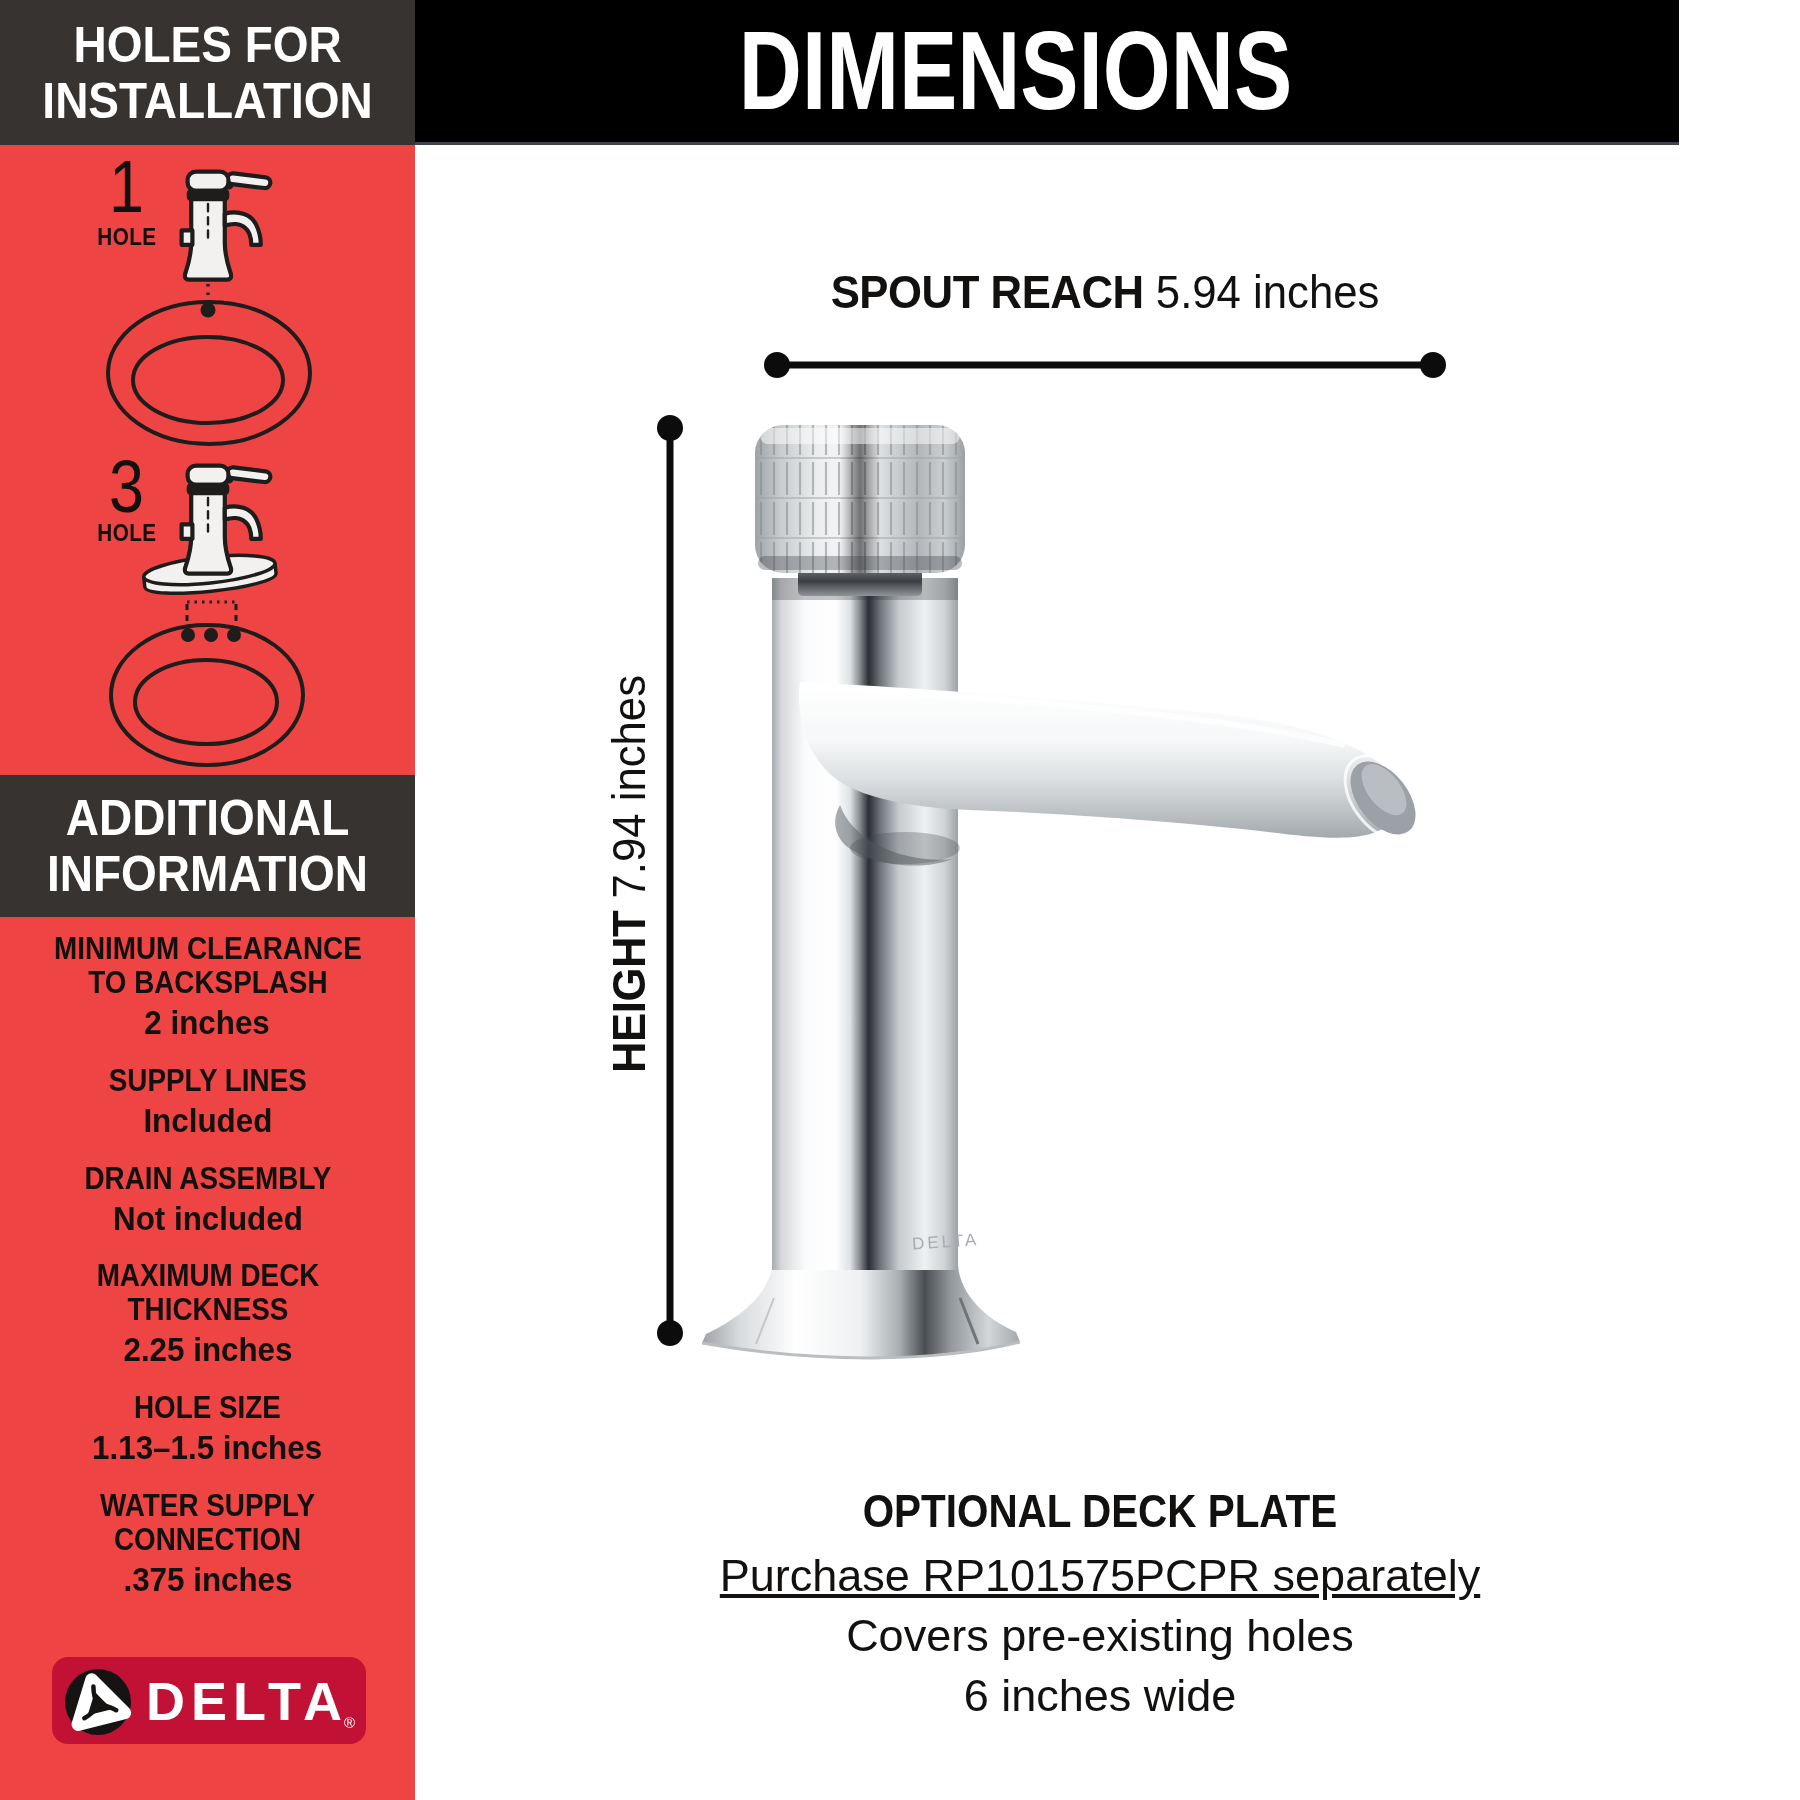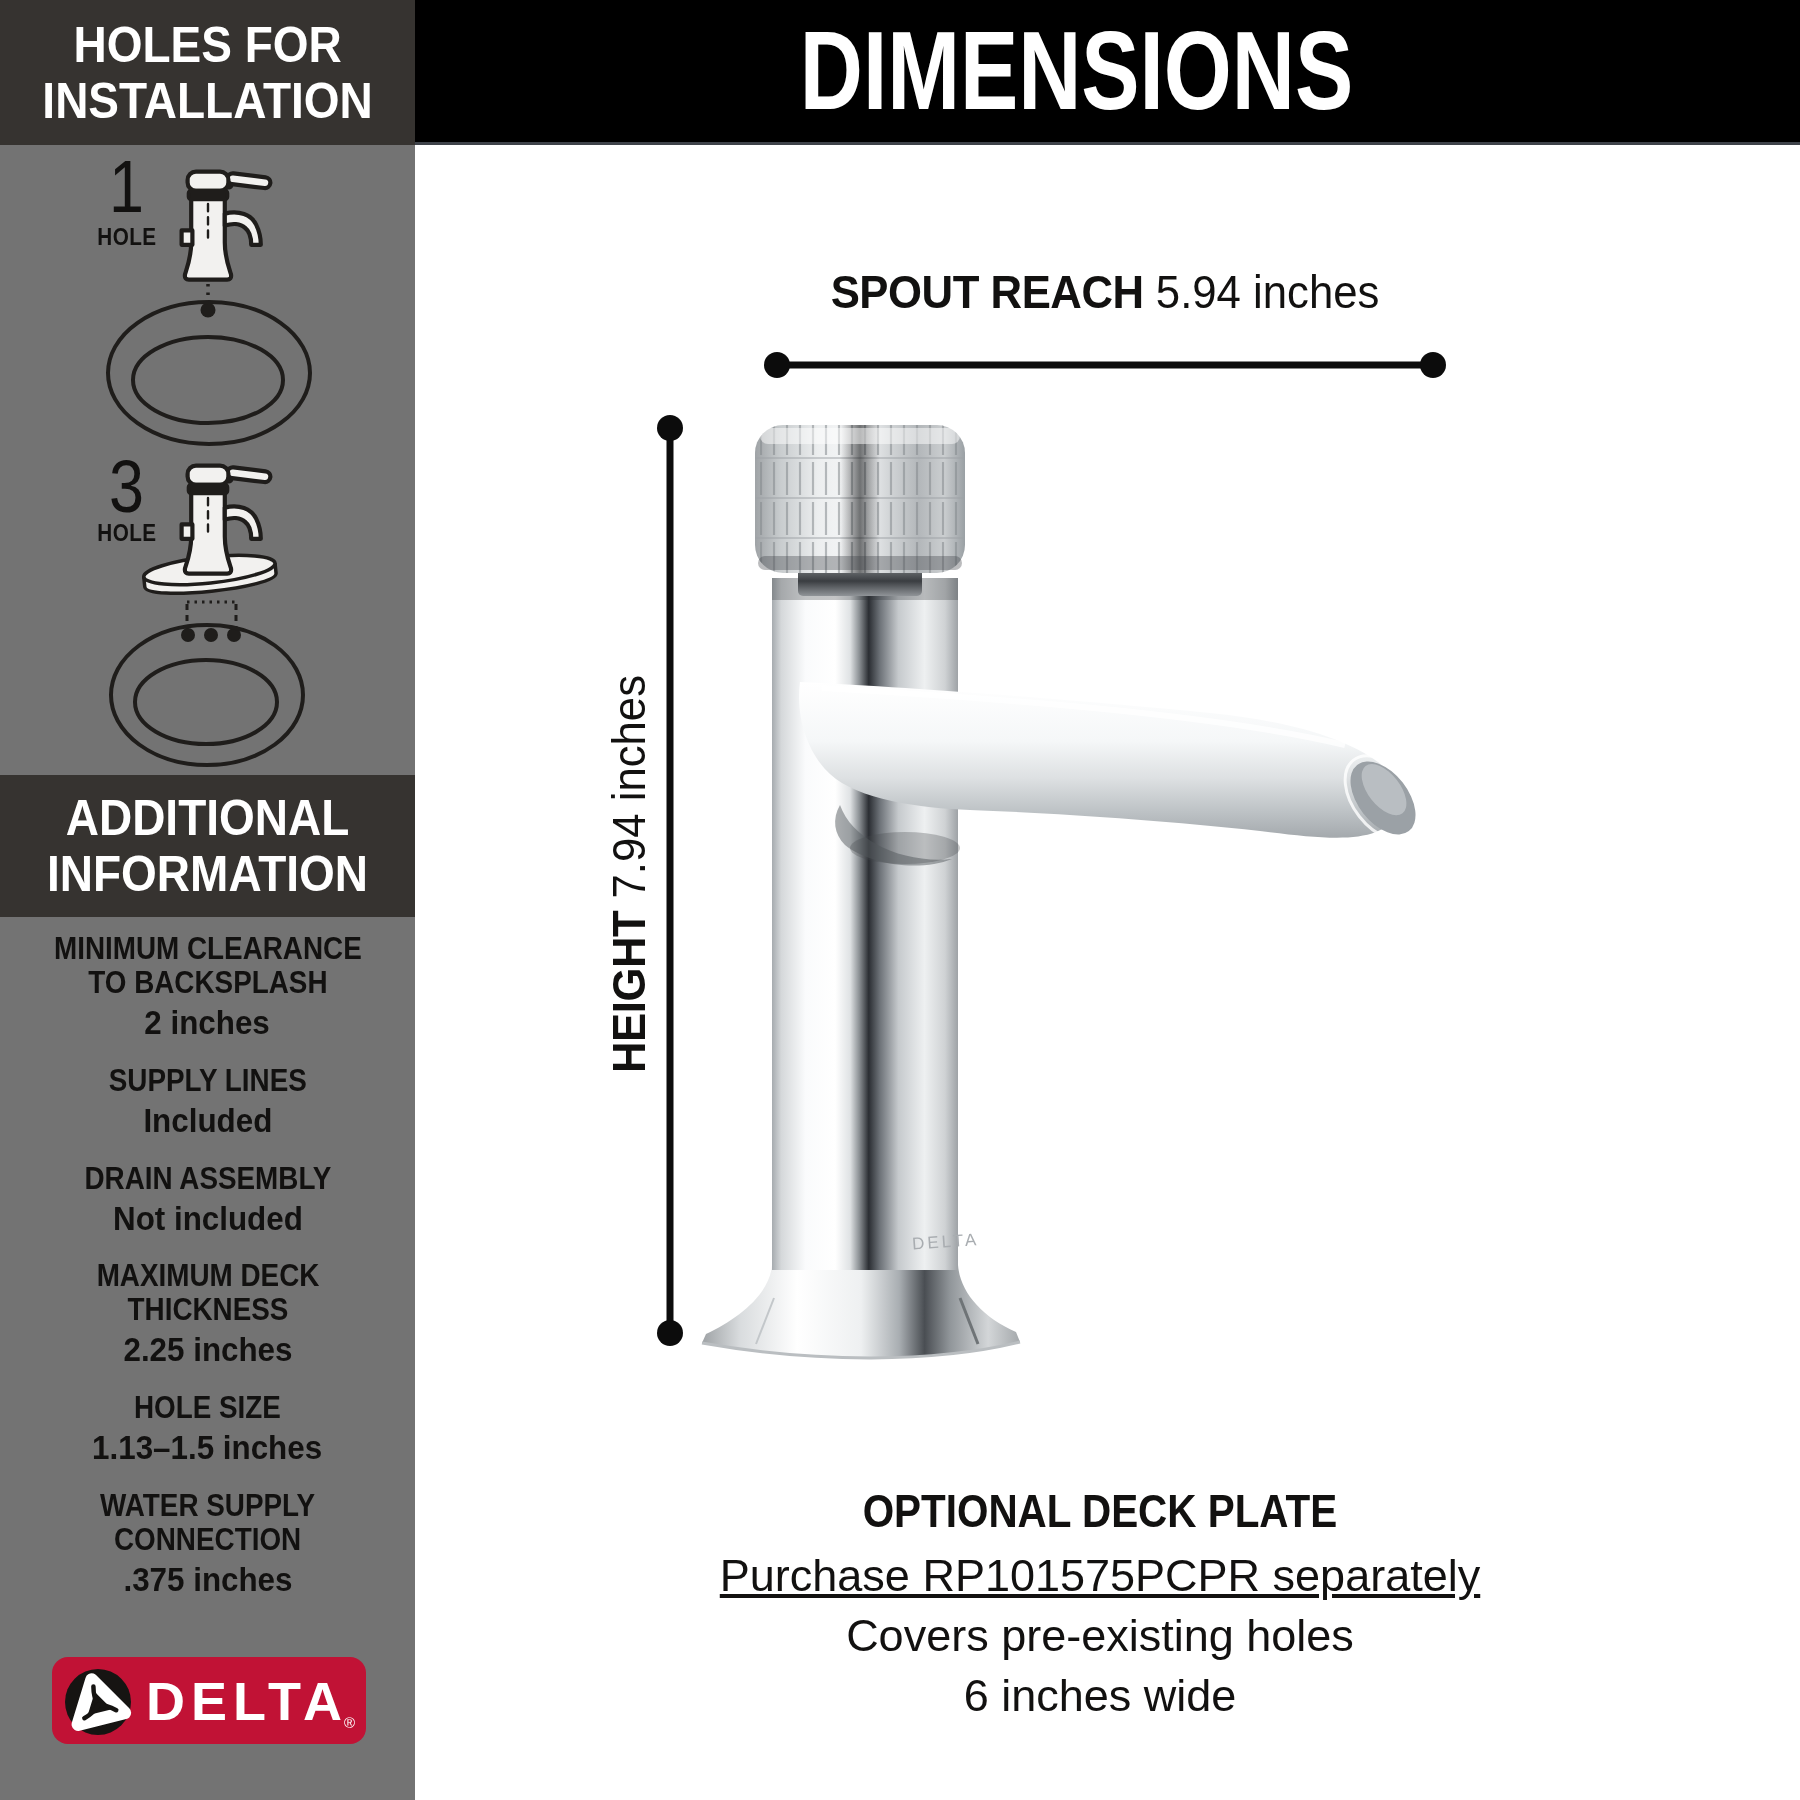--- a/index.html
+++ b/index.html
@@ -3,21 +3,21 @@
 <meta charset="utf-8">
 <style>
   * { margin:0; padding:0; box-sizing:border-box; }
   html,body { background:#ffffff; }
   .page {
     position:relative; width:1800px; height:1800px; overflow:hidden;
     background:#ffffff; color:#121110;
     font-family:"Liberation Sans","DejaVu Sans",sans-serif;
   }
   
-  .sidebar { position:absolute; left:0; top:0; width:415px; height:1800px; background:#737373; }
+  .sidebar { position:absolute; left:0; top:0; width:415px; height:1800px; background:#ef4444; }
   .dark-bar { position:absolute; left:0; width:415px; background:#363330;
     display:flex; align-items:center; justify-content:center; text-align:center; }
   .dark-bar .t { color:#ffffff; font-weight:700; font-size:50px; line-height:1.12;
     white-space:pre-line; display:inline-block; transform:scaleX(.92); }
   .sb-head { top:0; height:145px; }
   .addl-head { top:775px; height:142px; }
   .hole-num { position:absolute; width:90px; text-align:center; font-size:74px; font-weight:400;
     line-height:1.1; }
   .hole-num span { display:inline-block; transform:scaleX(.85); }
   .hole-unit { position:absolute; width:110px; text-align:center; font-size:23px; font-weight:700; }
@@ -32,21 +32,21 @@
   .spec-value { font-size:33px; font-weight:700; margin-top:4px; line-height:1.15; }
   .spec-value span { display:inline-block; transform:scaleX(.95); }
   
   .delta-logo { position:absolute; left:52px; top:1657px; width:314px; height:87px;
     background:#c11235; border-radius:16px; display:flex; align-items:center; }
   .delta-logo .glyph { margin-left:11px; width:70px; height:70px; flex:0 0 auto; }
   .delta-logo .word { color:#ffffff; font-size:54px; font-weight:700; letter-spacing:6px;
     margin-left:13px; line-height:1; }
   .delta-logo .reg { color:#ffffff; font-size:15px; align-self:flex-end; margin:0 0 13px -4px; }
   
-  .main-header { position:absolute; left:415px; top:0; width:1385px; height:145px;
+  .main-header { position:absolute; left:415px; top:0; width:1264px; height:145px;
     background:#000000; border-bottom:3px solid #3f434a;
     display:flex; align-items:center; justify-content:center; }
   .main-header .t { color:#ffffff; font-size:112px; font-weight:700; line-height:1;
     display:inline-block; transform:scaleX(.78) translateX(-40px); }
   .spout-label { position:absolute; left:705px; top:264px; width:800px; text-align:center;
     font-size:47px; white-space:nowrap; }
   .spout-label .ln, .height-label .ln { display:inline-block; transform:scaleX(.93); }
   .spout-label b, .height-label b { font-weight:700; letter-spacing:-.5px; }
   .height-label { position:absolute; left:628px; top:874px; font-size:47px; white-space:nowrap;
     transform:translate(-50%,-50%) rotate(-90deg); }

